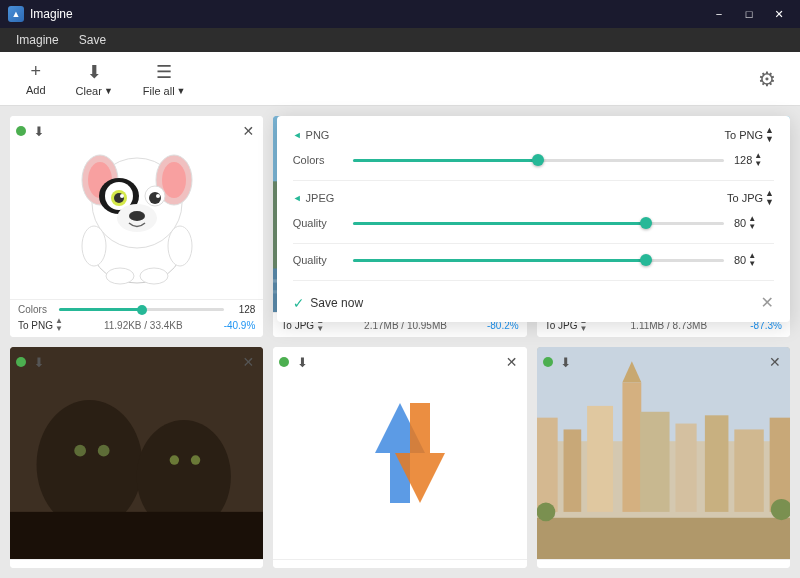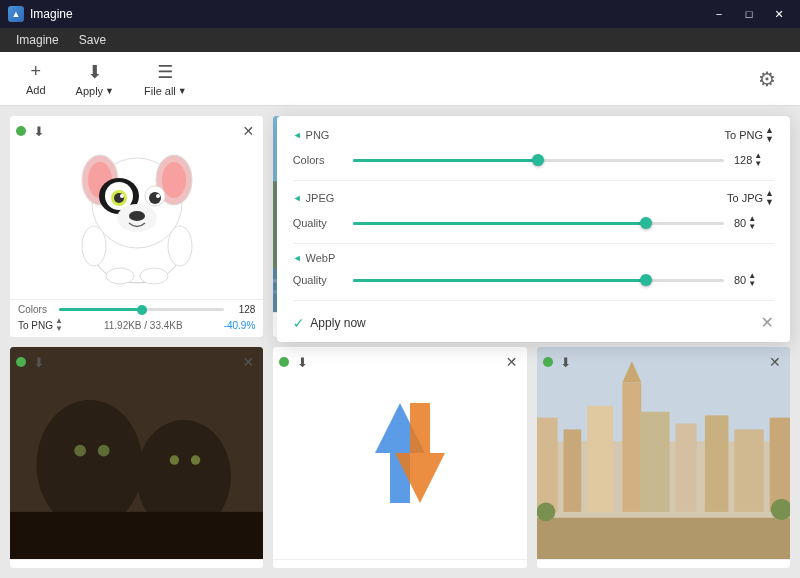--- a/index.html
+++ b/index.html
@@ -456,21 +456,21 @@
 </div>
 
 <div class="toolbar">
   <button class="toolbar-btn">
     <span class="toolbar-btn-icon">+</span>
     <span class="toolbar-btn-label">Add</span>
   </button>
   <button class="toolbar-btn">
     <span class="toolbar-btn-icon">⬇</span>
     <div class="toolbar-btn-with-arrow">
-      <span class="toolbar-btn-label">Apply</span>
+      <span class="toolbar-btn-label">Clear</span>
       <span style="font-size:9px">▼</span>
     </div>
   </button>
   <button class="toolbar-btn">
     <span class="toolbar-btn-icon">☰</span>
     <div class="toolbar-btn-with-arrow">
       <span class="toolbar-btn-label">File all</span>
       <span style="font-size:9px">▼</span>
     </div>
   </button>
@@ -785,44 +785,39 @@
         <span>80</span>
         <div class="small-arrows">
             <span style="font-size:8px">▲</span>
             <span style="font-size:8px">▼</span>
           </div>
       </div>
     </div>
 
     <div class="panel-divider"></div>
 
-    <div class="panel-section-header">
-      <div class="panel-section-title">
-        <span>WebP</span>
-      </div>
-    </div>
     <div class="panel-slider-row">
       <span class="panel-slider-label">Quality</span>
       <div class="panel-slider-track">
         <div class="panel-slider-fill" style="width:79%"></div>
         <div class="panel-slider-thumb" style="left:calc(79% - 6px)"></div>
       </div>
       <div class="panel-slider-value">
         <span>80</span>
         <div class="small-arrows">
             <span style="font-size:8px">▲</span>
             <span style="font-size:8px">▼</span>
           </div>
       </div>
     </div>
 
     <div class="panel-divider"></div>
 
     <div class="apply-row">
       <button class="apply-btn">
         <span class="apply-checkmark">✓</span>
-        <span>Apply now</span>
+        <span>Save now</span>
       </button>
       <button class="panel-close-btn">✕</button>
     </div>
   </div>
 
 </div>
 
 </body></html>

